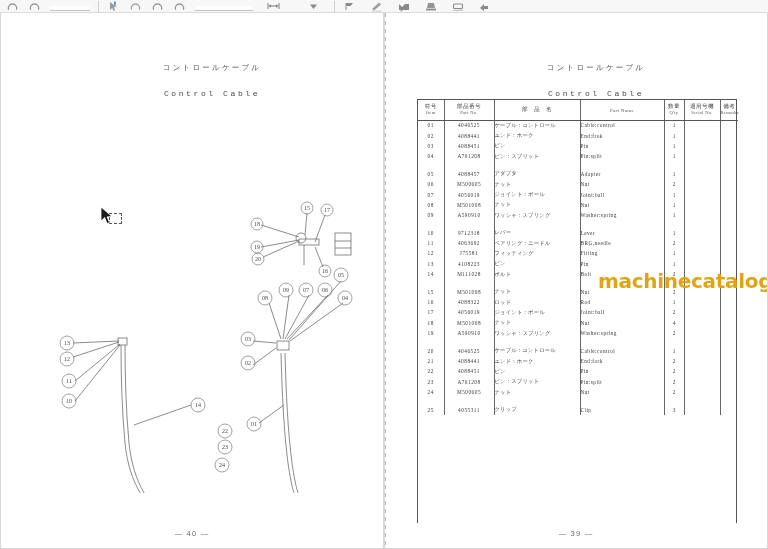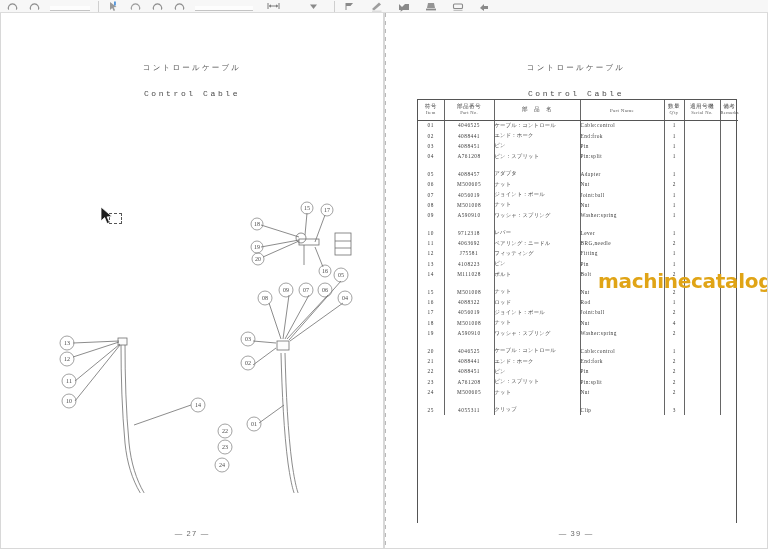--- a/index.html
+++ b/index.html
@@ -49,20 +49,21 @@
     background: #ffffff;
     display: flex;
   }
   .page {
     position: relative;
     height: 536px;
     background: #ffffff;
     border: 1px solid #d8d8d8;
     border-top: none;
     overflow: hidden;
+    padding-left: 20px;
   }
   #page-left  { width: 384px; }
   #page-right { width: 384px; }
 
   .page-gutter {
     position: absolute; top: 0; left: 0;
     width: 1px; height: 536px;
     background: repeating-linear-gradient(to bottom, #b9b9b9 0 4px, transparent 4px 8px);
   }
 
@@ -377,21 +378,21 @@
           <text x="76" y="78" stroke="none">16</text>
         </g>
       </svg>
 
       <svg id="cursor" width="14" height="19" viewBox="0 0 14 19">
         <path d="M1 1 L1 15 L4.6 11.6 L7.1 17.6 L9.6 16.5 L7.1 10.9 L12 10.6 Z" fill="#1c1c1c" stroke="#ffffff" stroke-width="0.8"></path>
       </svg>
 
       <div style="position:absolute;left:108px;top:200px;width:13px;height:11px;border:1px dashed #555;"></div>
 
-      <div class="page-num">— 27 —</div>
+      <div class="page-num">— 40 —</div>
     </div>
 
     <div class="page" id="page-right">
       <div class="page-gutter"></div>
 
       <div class="pg-title" id="right-title">
         <div class="jp">コントロールケーブル</div>
         <div class="en">Control Cable</div>
       </div>
 

